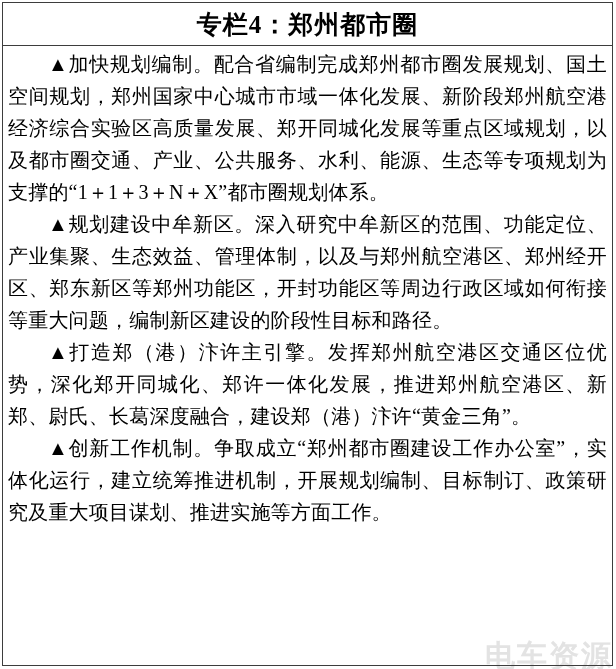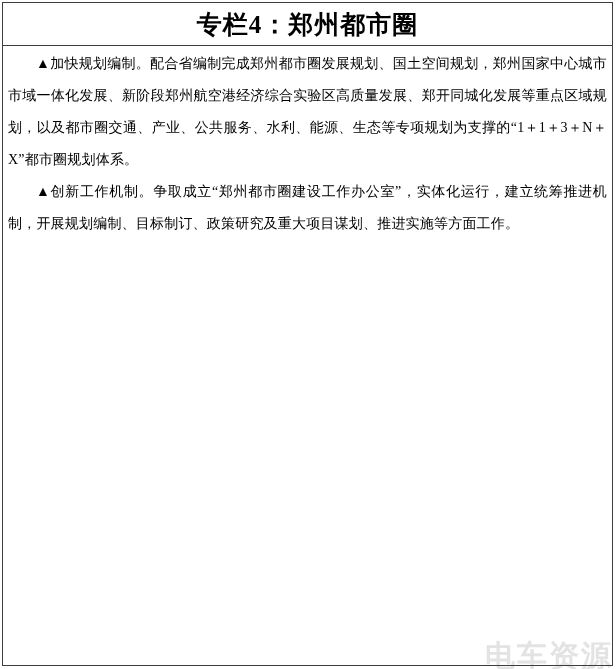--- a/index.html
+++ b/index.html
@@ -43,21 +43,21 @@
     border-bottom: 1px solid #3d3d3d;
     display: flex;
     align-items: center;
     justify-content: center;
     font-size: 25px;
     font-weight: bold;
     letter-spacing: 1px;
   }
   .panel-body {
     padding: 2px 5px 0 5px;
-    font-size: 14px;
+    font-size: 20px;
     line-height: 32px;
     letter-spacing: 0.2px;
     text-align: justify;
   }
   .para {
     margin: 0;
     text-indent: 2em;
   }
 </style>
 </head>
@@ -66,18 +66,20 @@
 <div class="page">
 
   <div class="watermark">电车资源</div>
 
   <div class="panel">
 
     <div class="panel-title">专栏4：郑州都市圈</div>
 
     <div class="panel-body">
       <p class="para">▲加快规划编制。配合省编制完成郑州都市圈发展规划、国土空间规划，郑州国家中心城市市域一体化发展、新阶段郑州航空港经济综合实验区高质量发展、郑开同城化发展等重点区域规划，以及都市圈交通、产业、公共服务、水利、能源、生态等专项规划为支撑的“1＋1＋3＋N＋X”都市圈规划体系。</p>
+      <p class="para">▲规划建设中牟新区。深入研究中牟新区的范围、功能定位、产业集聚、生态效益、管理体制，以及与郑州航空港区、郑州经开区、郑东新区等郑州功能区，开封功能区等周边行政区域如何衔接等重大问题，编制新区建设的阶段性目标和路径。</p>
+      <p class="para">▲打造郑（港）汴许主引擎。发挥郑州航空港区交通区位优势，深化郑开同城化、郑许一体化发展，推进郑州航空港区、新郑、尉氏、长葛深度融合，建设郑（港）汴许“黄金三角”。</p>
       <p class="para">▲创新工作机制。争取成立“郑州都市圈建设工作办公室”，实体化运行，建立统筹推进机制，开展规划编制、目标制订、政策研究及重大项目谋划、推进实施等方面工作。</p>
     </div>
 
   </div>
 
 </div>
 
 </body></html>

